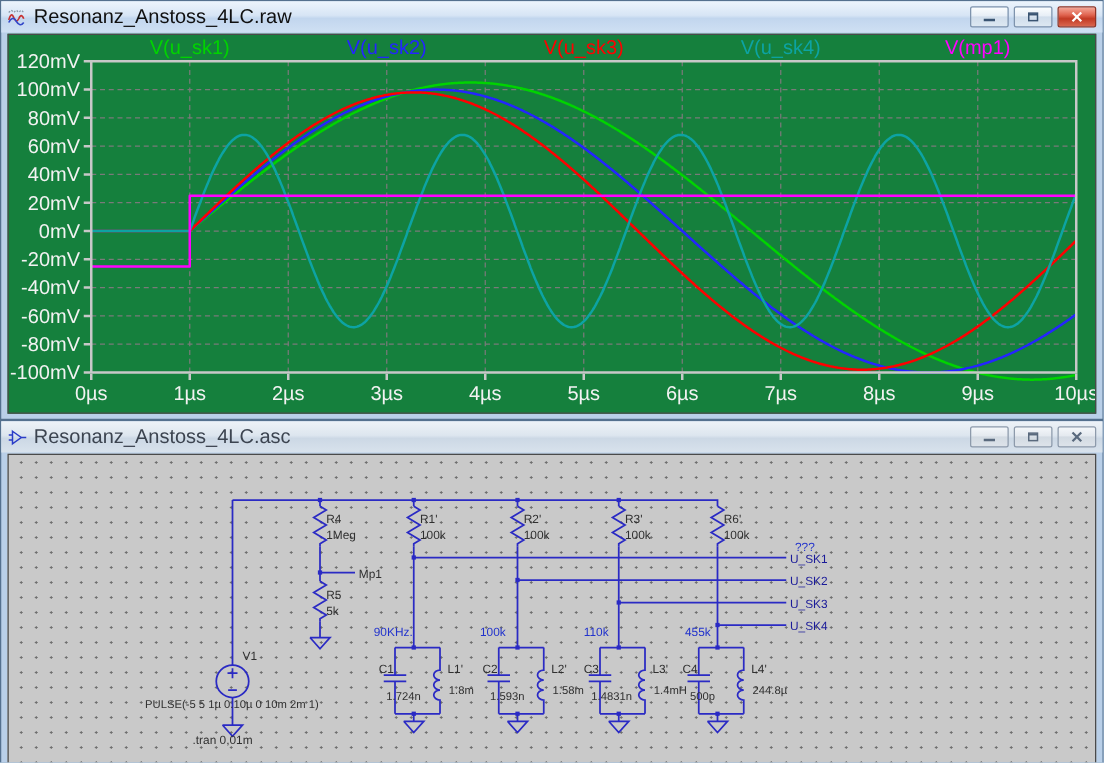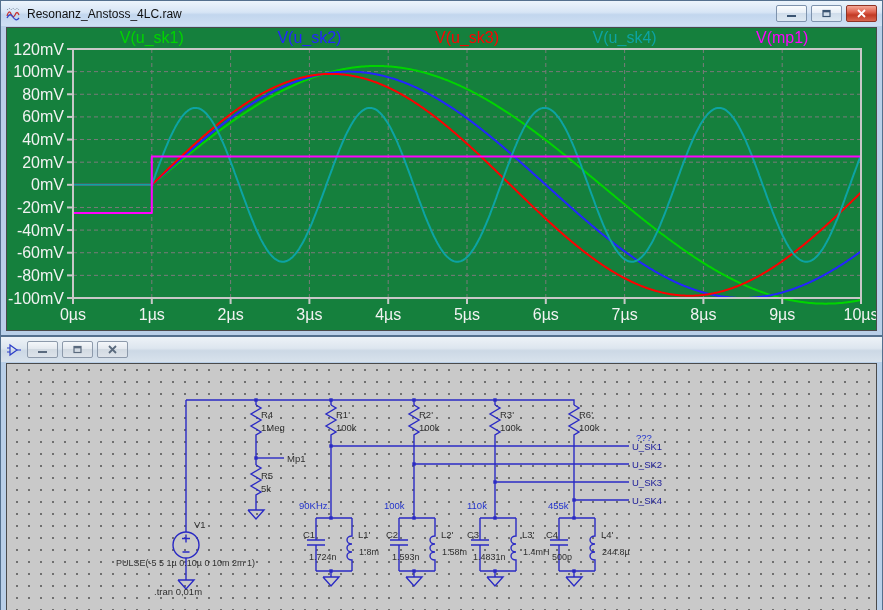--- a/index.html
+++ b/index.html
@@ -3,21 +3,21 @@
 <meta charset="utf-8">
 <style>
   html,body{margin:0;padding:0;background:#9fb6cc;}
   #screen{position:relative;width:883px;height:610px;overflow:hidden;
           font-family:"Liberation Sans",sans-serif;background:#aac2da;}
   .win{position:absolute;left:0;width:883px;box-sizing:border-box;
        background:#b9cfe8;border:1px solid #54708e;}
   .titlebar{height:25px;display:flex;align-items:center;padding:0 5px;gap:5px;}
   .win.active .titlebar{background:linear-gradient(#ecf4fc,#d7e5f5 45%,#c2d6ee 55%,#cfe0f3);}
   .win.inactive .titlebar{background:linear-gradient(#edf2f7,#dde6ef 45%,#ccd8e5 55%,#d8e2ec);}
-  .title-text{font-size:12px;color:#101010;flex:1;white-space:nowrap;overflow:hidden;}
+  .title-text{font-size:16px;color:#101010;flex:1;white-space:nowrap;overflow:hidden;}
   .win.inactive .title-text{color:#3c4450;}
   .btn-group{display:flex;gap:4px;}
   .tbtn{width:29px;height:15px;border:1px solid #7e93ad;border-radius:2px;
         display:flex;align-items:center;justify-content:center;
         background:linear-gradient(#fbfdfe,#e7eef6 45%,#d0ddeb 50%,#dde8f2);}
   .win.inactive .tbtn{background:linear-gradient(#f4f7fa,#e4e9ef 45%,#d2dae2 50%,#dde3ea);border-color:#8d9aab;}
   .tbtn.close-active{background:linear-gradient(#f4a898,#e06450 40%,#c23a24 60%,#d9664f);border-color:#8f3325;}
   .content{position:absolute;left:5px;right:5px;top:26px;border:1px solid #4a4a4a;overflow:hidden;}
   #raw-win{top:0;height:336px;}
   #raw-win .content{bottom:4px;background:#15803d;}
@@ -149,20 +149,21 @@
   </div>
 
   <div class="win inactive" id="asc-win">
     <div class="titlebar">
       <span>
         <svg width="16" height="16" viewBox="0 0 16 16">
           <path d="M4,3 L11,8 L4,13 Z" fill="none" stroke="#2a3cc8" stroke-width="1.2"></path>
           <path d="M1,6 H4 M1,10 H4 M11,8 H15" stroke="#2a3cc8" stroke-width="1.2"></path>
         </svg>
       </span>
+      <span class="title-text">Resonanz_Anstoss_4LC.asc</span>
       <span class="btn-group">
         <span class="tbtn">
           <svg width="11" height="9" viewBox="0 0 11 9">
               <path d="M1,7 H10" stroke="#5a6a7e" stroke-width="2"></path>
             </svg>
         </span>
         <span class="tbtn">
           <svg width="11" height="9" viewBox="0 0 11 9">
               <rect x="2" y="1.5" width="7" height="6" fill="none" stroke="#5a6a7e" stroke-width="1.2"></rect>
               <path d="M2,2.6 H9" stroke="#5a6a7e" stroke-width="1.6"></path>

